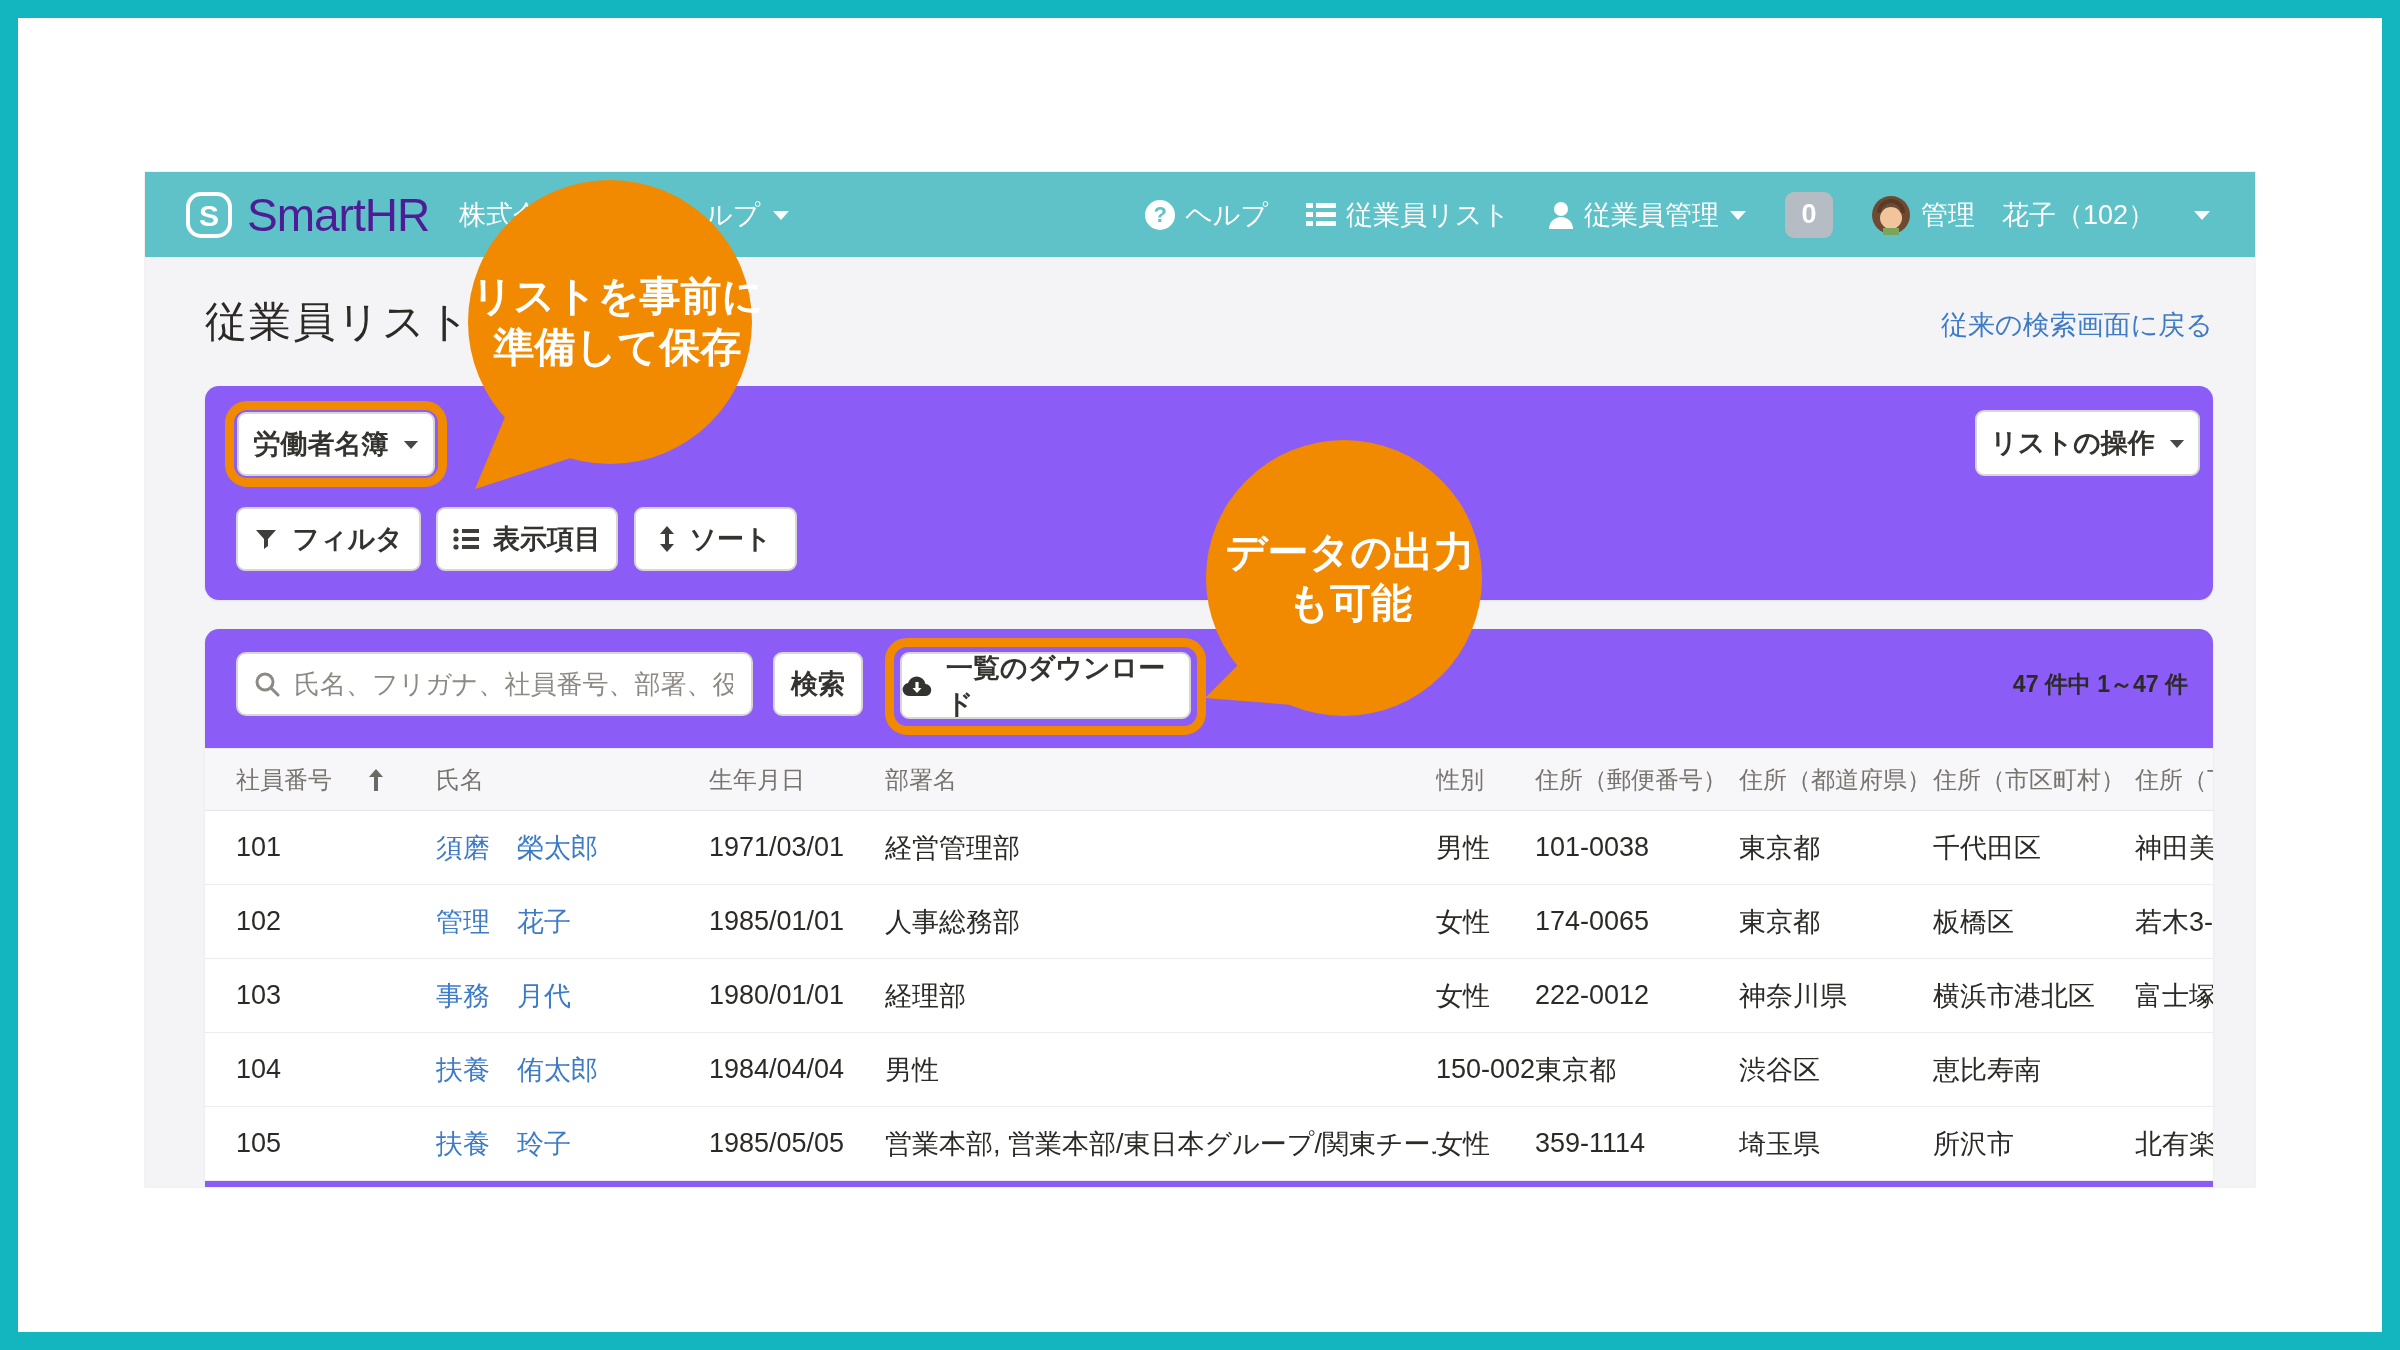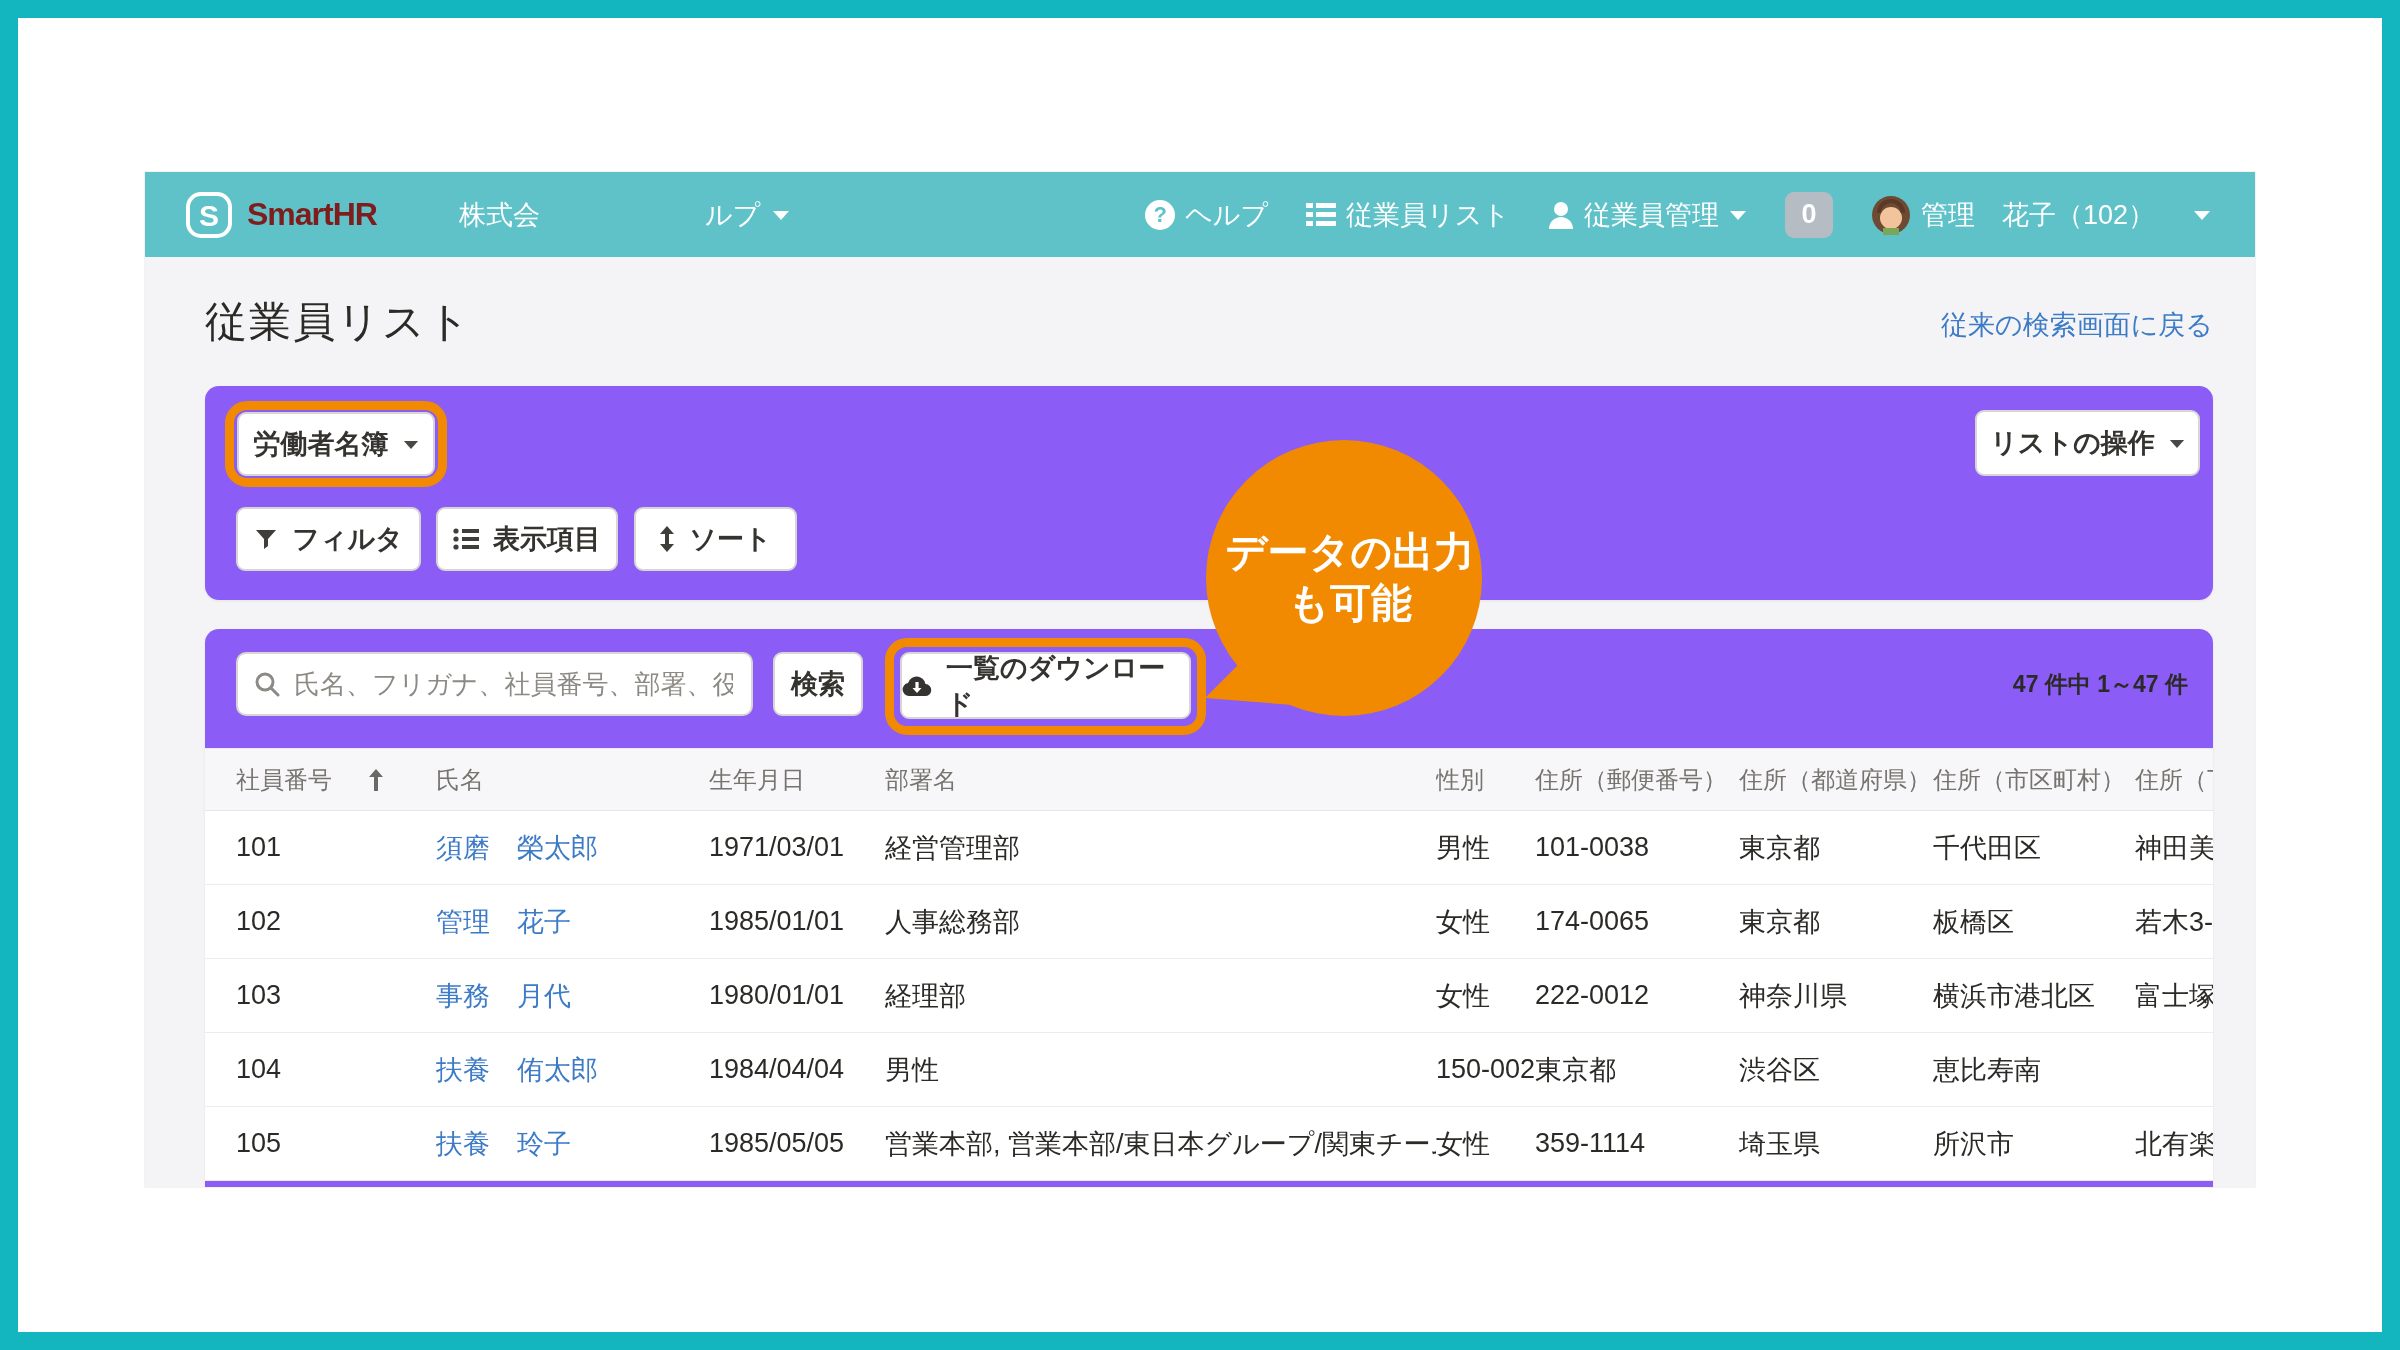--- a/index.html
+++ b/index.html
@@ -10,21 +10,21 @@
     -webkit-font-smoothing:antialiased;
   }
   .frame-inner{position:absolute;left:18px;top:18px;right:18px;bottom:18px;background:#ffffff;}
   .app{
     position:absolute;left:127px;top:154px;width:2110px;height:1015px;
     background:#f4f4f6;overflow:hidden;box-shadow:0 0 0 1px rgba(0,0,0,.05);
   }
   
   .topbar{position:absolute;left:0;top:0;width:100%;height:85px;background:#5fc2c8;z-index:2;}
   .logo{position:absolute;left:40px;top:0;height:85px;display:flex;align-items:center;gap:14px;}
-  .logo-text{color:#7f1d1d;font-size:32px;font-weight:700;letter-spacing:-1px;}
+  .logo-text{color:#4c1d95;font-size:46px;font-weight:400;letter-spacing:-1px;}
   .company-frag{position:absolute;top:0;height:85px;display:flex;align-items:center;color:#fff;font-size:27px;font-weight:500;gap:12px;}
   .frag-a{left:314px;}
   .frag-b{left:560px;}
   .topnav{position:absolute;right:0;top:0;height:85px;display:flex;align-items:center;gap:38px;padding-right:44px;z-index:2;}
   .nav-item{display:flex;align-items:center;gap:10px;color:#fff;font-size:27px;font-weight:500;cursor:pointer;}
   .help-circle{width:30px;height:30px;border-radius:50%;background:#fff;color:#5fc2c8;font-weight:700;font-size:22px;display:flex;align-items:center;justify-content:center;}
   .badge{min-width:48px;height:46px;border-radius:9px;background:#b5bcc3;color:#fff;font-size:27px;font-weight:600;display:flex;align-items:center;justify-content:center;}
   
   .page-title{position:absolute;left:60px;top:122px;font-size:42px;color:#2b2a27;font-weight:500;letter-spacing:2px;z-index:1;}
   .back-link{position:absolute;right:42px;top:135px;font-size:27px;color:#3d7bc7;z-index:1;cursor:pointer;}
@@ -305,20 +305,30 @@
           <span class="td">359-1114</span>
           <span class="td">埼玉県</span>
           <span class="td">所沢市</span>
           <span class="td">北有楽町</span>
         </div>
       </div>
     </div>
 
     <div class="highlight-ring ring2"></div>
 
+    <div class="bubble b1">
+      <svg width="345" height="335" viewBox="0 0 345 335">
+        <polygon points="30,312 60,240 135,278" fill="#f18a00"></polygon>
+        <circle cx="165" cy="145" r="142" fill="#f18a00"></circle>
+      </svg>
+      <div class="bubble-text">
+        <div>リストを事前に</div>
+        <div>準備して保存</div>
+      </div>
+    </div>
 
     <div class="bubble b2">
       <svg width="330" height="330" viewBox="0 0 330 330">
         <polygon points="20,268 55,233 120,276" fill="#f18a00"></polygon>
         <circle cx="159" cy="148" r="138" fill="#f18a00"></circle>
       </svg>
       <div class="bubble-text">
         <div>データの出力</div>
         <div>も可能</div>
       </div>

